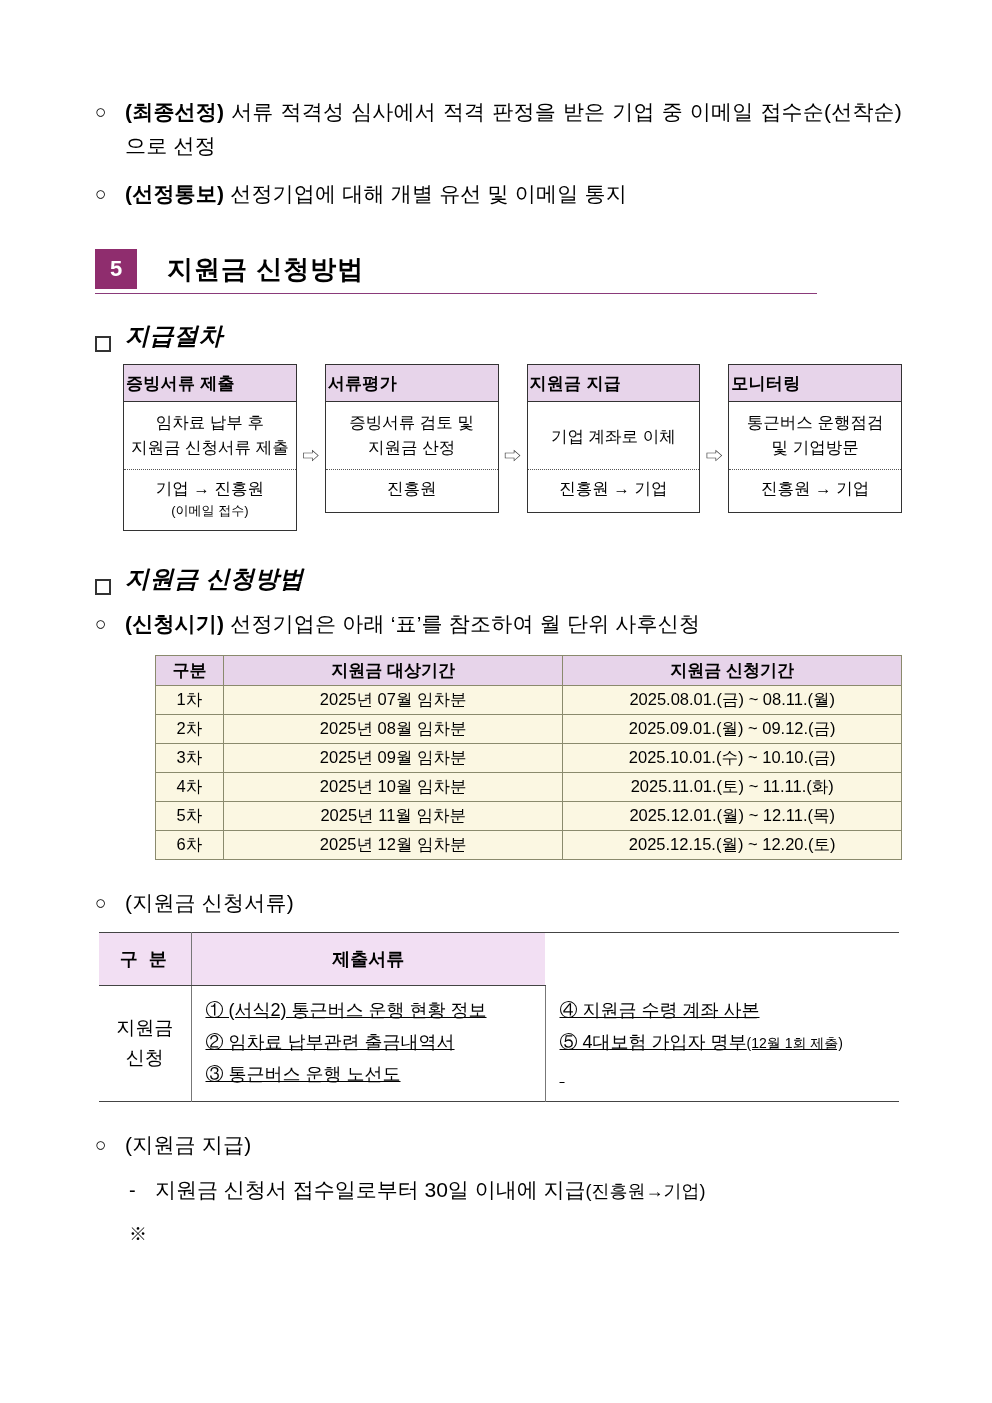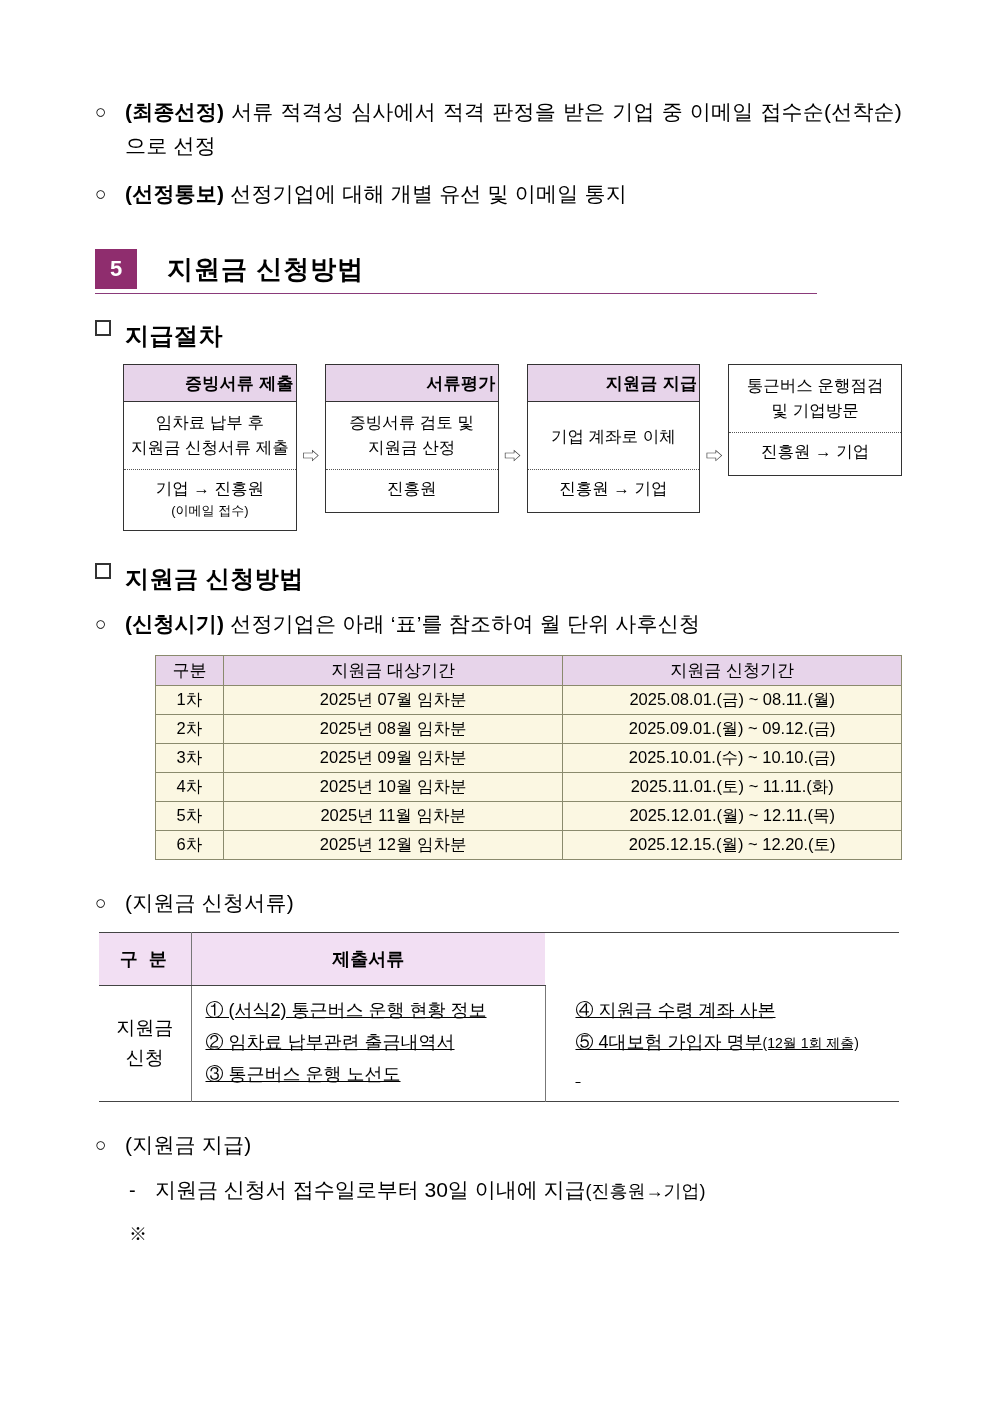--- a/index.html
+++ b/index.html
@@ -63,23 +63,24 @@
   }
   .section-title {
     font-size: 26px;
     font-weight: bold;
     letter-spacing: 1px;
   }
 
   
   .sub-head {
     display: flex;
-    align-items: flex-start;
+    align-items: flex-end;
     margin-top: 26px;
     margin-bottom: 12px;
+    font-style: italic;
   }
   .sq {
     width: 16px; height: 16px;
     border: 2px solid #333;
     margin-right: 14px;
     flex: 0 0 16px;
   }
   .sub-title {
     font-size: 24px;
     font-weight: bold;
@@ -93,21 +94,21 @@
     margin-left: 28px;
     margin-top: 6px;
   }
   .flow-box {
     width: 178px;
     border: 1.4px solid #333;
   }
   .flow-box .fb-head {
     background: #e7d4ea;
     border-bottom: 1.4px solid #333;
-    text-align: right;
+    text-align: left;
     font-size: 17px;
     font-weight: bold;
     padding: 7px 2px 6px;
     letter-spacing: 0.3px;
   }
   .flow-box .fb-mid {
     text-align: center;
     font-size: 16.5px;
     line-height: 25px;
     padding: 8px 6px 8px;
@@ -142,21 +143,21 @@
   }
   .tbl-schedule th, .tbl-schedule td {
     border: 1px solid #8a8a6d;
     font-size: 16.5px;
     text-align: center;
     padding: 3px 4px;
     height: 27px;
   }
   .tbl-schedule thead th {
     background: #e7d4ea;
-    font-weight: normal;
+    font-weight: bold;
     font-size: 17px;
     height: 30px;
   }
   .tbl-schedule col.c1 { width: 68px; }
   .tbl-schedule col.c2 { width: 340px; }
   .tbl-schedule col.c3 { width: 339px; }
 
   
   .tbl-docs {
     margin-left: 4px;
@@ -190,21 +191,21 @@
     line-height: 30px;
     width: 92px;
     padding: 6px 0;
   }
   .tbl-docs td.cellA {
     border-right: 1px solid #777;
     padding: 8px 10px 10px 14px;
     width: 354px;
   }
   .tbl-docs td.cellB {
-    padding: 8px 10px 10px 30px;
+    padding: 8px 10px 10px 14px;
   }
   .doc-line {
     font-size: 18px;
     line-height: 32px;
     white-space: nowrap;
     text-decoration: underline;
   }
   .doc-line .tiny { font-size: 14px; }
 
   
@@ -285,20 +286,21 @@
     <div class="flow-box">
       <div class="fb-head">지원금 지급</div>
       <div class="fb-mid" style="padding-top:22px;">기업 계좌로 이체</div>
       <div class="fb-foot">
         <span>진흥원 → 기업</span>
       </div>
     </div>
     <div class="flow-arrow">⇨</div>
 
     <div class="flow-box">
+      <div class="fb-head">모니터링</div>
       <div class="fb-mid">통근버스 운행점검<br>및 기업방문</div>
       <div class="fb-foot">
         <span>진흥원 → 기업</span>
       </div>
     </div>
   </div>
 
   <div class="sub-head" style="margin-top:32px;">
     <div class="sq"></div>
     <div class="sub-title">지원금 신청방법</div>

